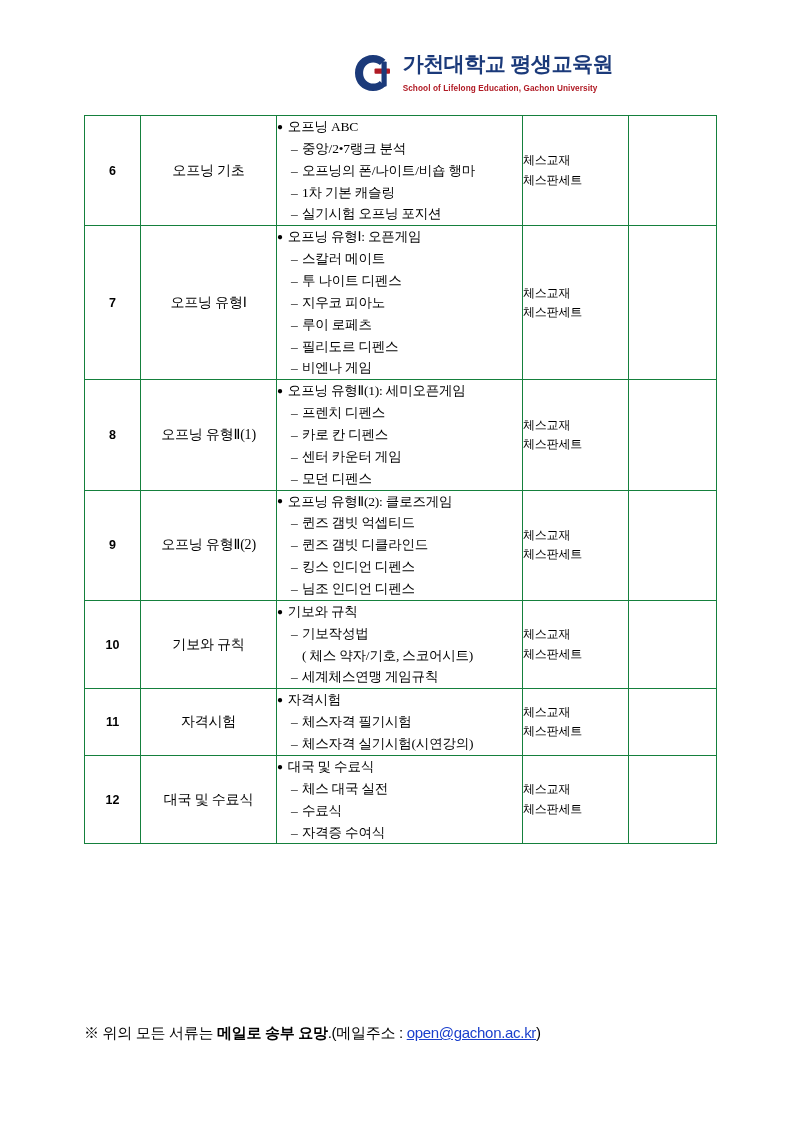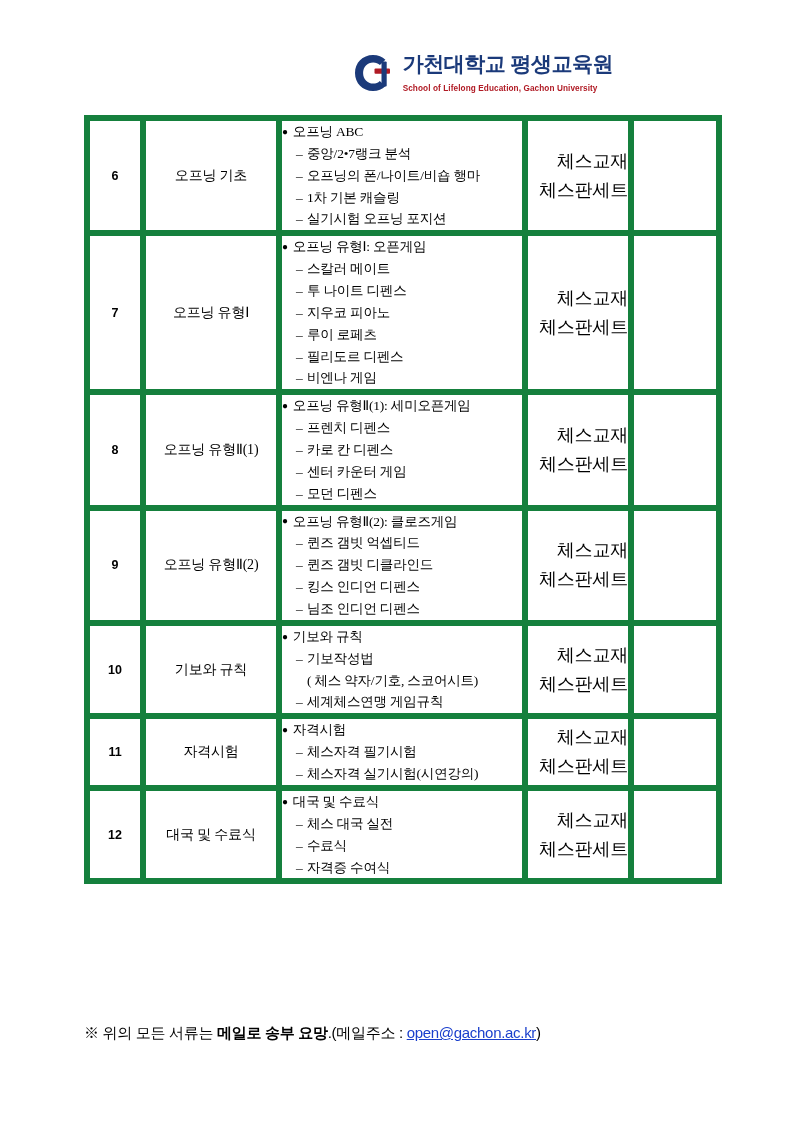--- a/index.html
+++ b/index.html
@@ -67,21 +67,21 @@
     left: 84px;
     top: 115px;
     width: 632px;
   }
   table.curriculum {
     border-collapse: collapse;
     width: 632px;
     table-layout: fixed;
   }
   table.curriculum td {
-    border: 6px solid #15803d;
+    border: 1px solid #15803d;
     vertical-align: middle;
     padding: 0;
   }
   .col-no    { width: 56px; }
   .col-topic { width: 136px; }
   .col-detail{ width: 246px; }
   .col-mat   { width: 106px; }
   .col-note  { width: 88px; }
 
   .cell-no {
@@ -96,22 +96,22 @@
     letter-spacing: -0.2px;
     padding: 4px 2px;
   }
   .cell-detail {
     padding: 9px 6px 9px 12px;
     font-size: 13.5px;
     letter-spacing: -0.2px;
     line-height: 1.62;
   }
   .cell-mat {
-    text-align: right;
-    font-size: 18px;
+    text-align: left;
+    font-size: 12px;
     letter-spacing: -0.2px;
     line-height: 1.6;
     padding: 4px 2px;
   }
   .cell-note { }
 
   .detail-head {
     display: block;
     white-space: nowrap;
   }

